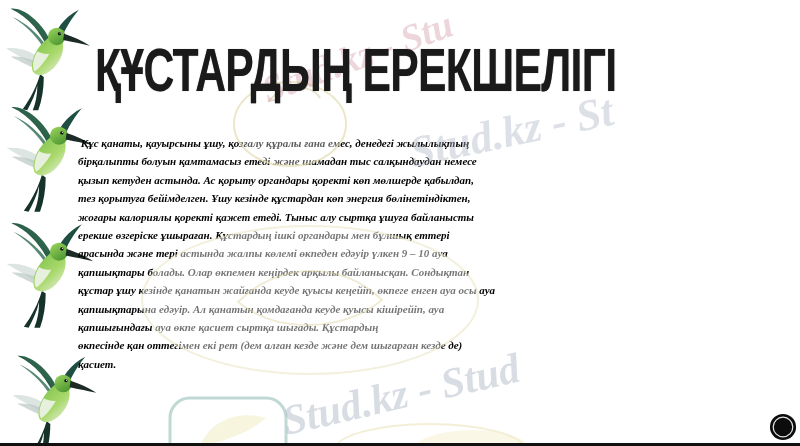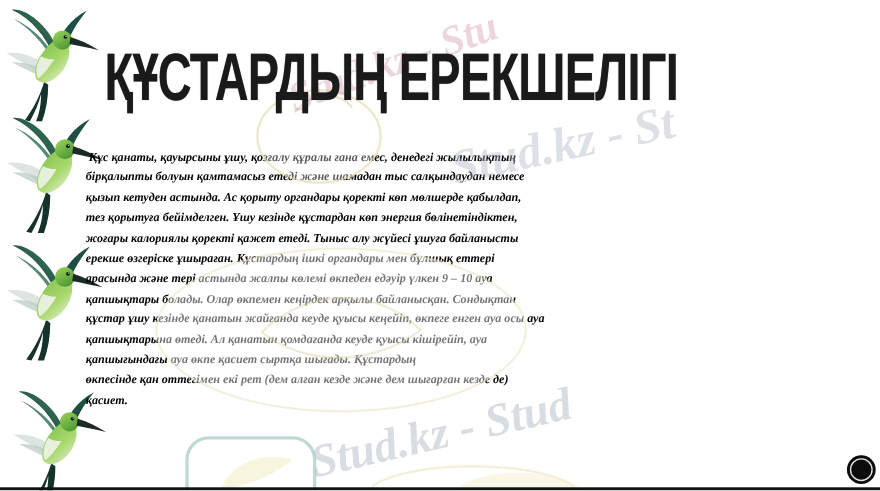--- a/index.html
+++ b/index.html
@@ -94,26 +94,26 @@
       </svg>
     </div>
 
   <div class="title">ҚҰСТАРДЫҢ ЕРЕКШЕЛІГІ</div>
 
   <div class="body-text">
       <div class="bline"> Құс қанаты, қауырсыны ұшу, қозғалу құралы ғана емес, денедегі жылылықтың</div>
       <div class="bline">бірқалыпты болуын қамтамасыз етеді және шамадан тыс салқындаудан немесе</div>
       <div class="bline">қызып кетуден астында. Ас қорыту органдары қоректі көп мөлшерде қабылдап,</div>
       <div class="bline">тез қорытуға бейімделген. Ұшу кезінде құстардан көп энергия бөлінетіндіктен,</div>
-      <div class="bline">жоғары калориялы қоректі қажет етеді. Тыныс алу жүйесі ұшуға байланысты</div>
+      <div class="bline">жоғары калориялы қоректі қажет етеді. Тыныс алу сыртқа ұшуға байланысты</div>
       <div class="bline">ерекше өзгеріске ұшыраған. Құстардың ішкі органдары мен бұлшық еттері</div>
       <div class="bline">арасында және тері астында жалпы көлемі өкпеден едәуір үлкен 9 – 10 ауа</div>
       <div class="bline">қапшықтары болады. Олар өкпемен кеңірдек арқылы байланысқан. Сондықтан</div>
       <div class="bline">құстар ұшу кезінде қанатын жайғанда кеуде қуысы кеңейіп, өкпеге енген ауа осы ауа</div>
-      <div class="bline">қапшықтарына өтеді. Ал қанатын қомдағанда кеуде қуысы кішірейіп, ауа</div>
+      <div class="bline">қапшықтарына едәуір. Ал қанатын қомдағанда кеуде қуысы кішірейіп, ауа</div>
       <div class="bline">қапшығындағы ауа өкпе қасиет сыртқа шығады. Құстардың</div>
       <div class="bline">өкпесінде қан оттегімен екі рет (дем алған кезде және дем шығарған кезде де)</div>
       <div class="bline">қасиет.</div>
     </div>
 
   <svg class="decor" width="800" height="446" viewBox="0 0 800 446">
     <ellipse cx="290" cy="124" rx="56" ry="42" fill="rgba(255,255,255,0.35)" stroke="rgba(224,218,170,0.65)" stroke-width="2"></ellipse>
     <path d="M268,102 C284,82 312,84 320,98" stroke="rgba(208,200,150,0.5)" fill="none" stroke-width="2"></path>
     <ellipse cx="310" cy="300" rx="168" ry="74" fill="rgba(255,255,255,0.45)" stroke="rgba(232,226,190,0.5)" stroke-width="2"></ellipse>
     <path d="M238,302 C278,262 342,260 382,300 C342,332 278,334 238,302 Z" fill="none" stroke="rgba(214,206,150,0.4)" stroke-width="2"></path>

